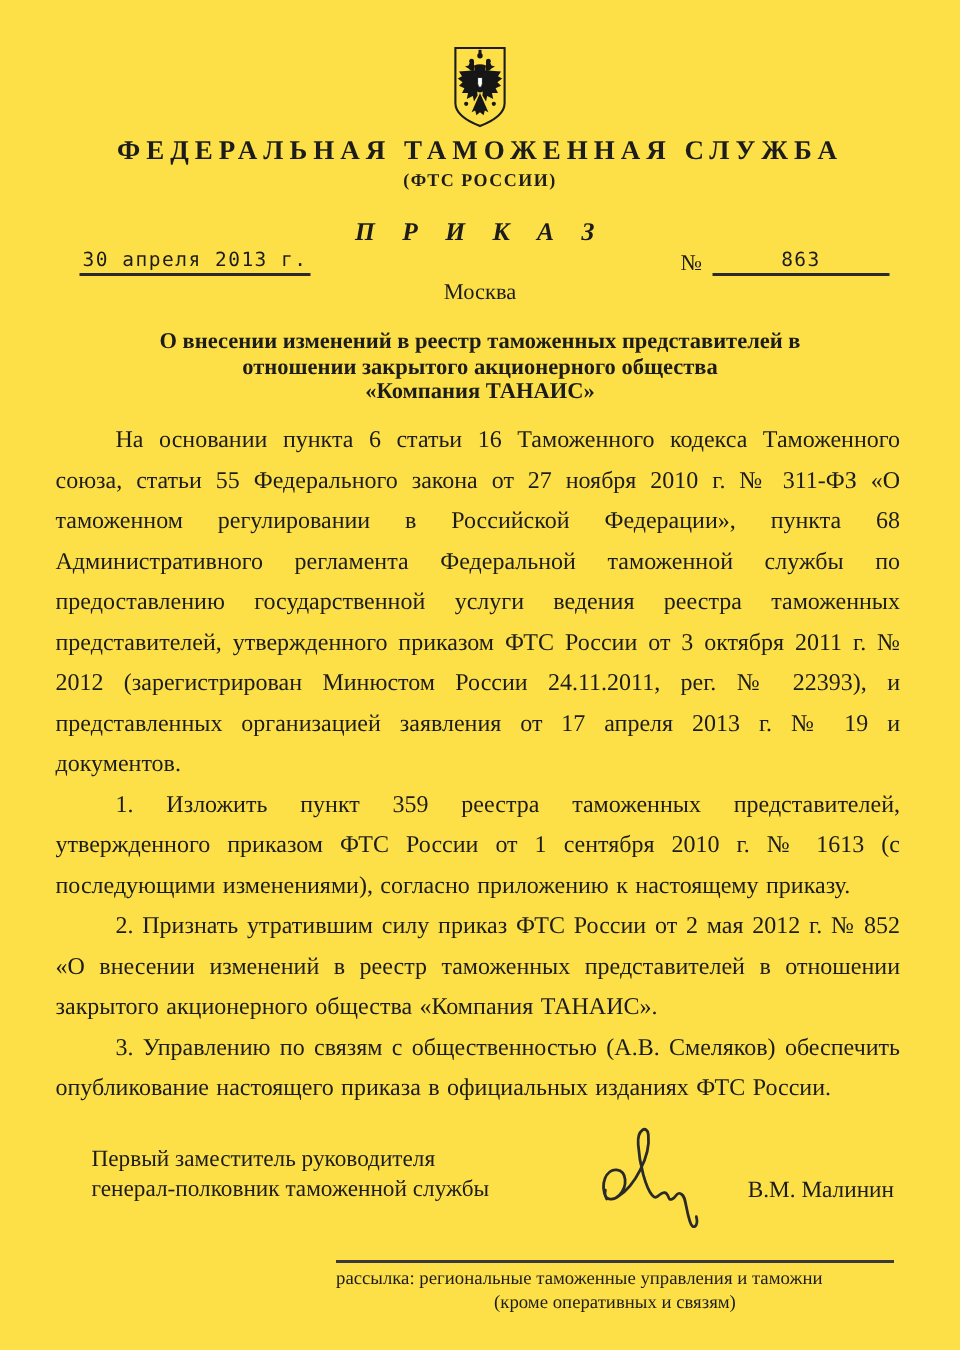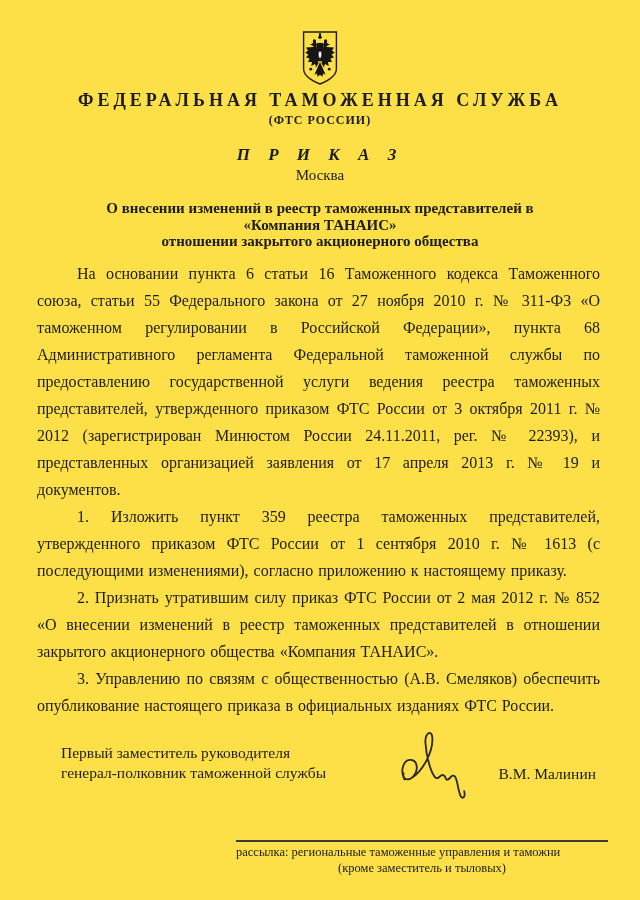--- a/index.html
+++ b/index.html
@@ -52,21 +52,21 @@
   .body-text { margin: 0 40px 0 37px; font-size: 16px; line-height: 27px; }
   .body-text p { margin: 0; text-align: justify; word-spacing: 0.06em; }
   .body-text p.indent { text-indent: 40px; }
   .body-text p.first { margin-top: 10px; }
   .order-word { text-align: left !important; text-indent: 0 !important; }
   .sig-block { position: relative; margin: 24px 40px 0 61px; height: 90px; }
   .sig-left { font-size: 15.5px; line-height: 20px; }
   .sig-script { position: absolute; left: 335px; top: -16px; }
   .sig-name { position: absolute; right: 4px; top: 22px; font-size: 15.5px; }
   .footer {
-    position: absolute; left: 236px; top: 840px; width: 372px;
+    position: absolute; left: 224px; top: 840px; width: 372px;
     font-size: 12.5px; line-height: 16px;
     border-top: 2px solid #3a3a3a; padding-top: 2px;
   }
   .footer-l2 { text-align: center; }
 </style>
 </head>
 <body>
 
 <div class="page">
 
@@ -89,27 +89,34 @@
         <circle cx="73" cy="98" r="3.5"></circle>
         <path d="M46 54 h8 v10 q0 5 -4 7 q-4 -2 -4 -7 z" fill="#ffffff" stroke="#161616" stroke-width="1.5"></path>
       </g>
     </svg>
   </div>
 
   <div class="org-name">ФЕДЕРАЛЬНАЯ ТАМОЖЕННАЯ СЛУЖБА</div>
   <div class="org-short">(ФТС РОССИИ)</div>
   <div class="doc-type">П Р И К А З</div>
 
+  <div class="date-row">
+    <span class="date-field">30 апреля 2013 г.</span>
+    <span class="num-group">
+      <span class="num-sign">№</span>
+      <span class="num-field">863</span>
+    </span>
+  </div>
 
   <div class="city">Москва</div>
 
   <div class="doc-title">
     <div>О внесении изменений в реестр таможенных представителей в</div>
+    <div>отношении закрытого акционерного общества</div>
     <div>«Компания ТАНАИС»</div>
-    <div>отношении закрытого акционерного общества</div>
   </div>
 
   <div class="body-text">
     <p class="indent first">На основании пункта 6 статьи 16 Таможенного кодекса Таможенного союза, статьи 55 Федерального закона от 27 ноября 2010 г. № 311-ФЗ «О таможенном регулировании в Российской Федерации», пункта 68 Административного регламента Федеральной таможенной службы по предоставлению государственной услуги ведения реестра таможенных представителей, утвержденного приказом ФТС России от 3 октября 2011 г. № 2012 (зарегистрирован Минюстом России 24.11.2011, рег. № 22393), и представленных организацией заявления от 17 апреля 2013 г. № 19 и документов.</p>
     <p class="indent">1. Изложить пункт 359 реестра таможенных представителей, утвержденного приказом ФТС России от 1 сентября 2010 г. № 1613 (с последующими изменениями), согласно приложению к настоящему приказу.</p>
     <p class="indent">2. Признать утратившим силу приказ ФТС России от 2 мая 2012 г. № 852 «О внесении изменений в реестр таможенных представителей в отношении закрытого акционерного общества «Компания ТАНАИС».</p>
     <p class="indent">3. Управлению по связям с общественностью (А.В. Смеляков) обеспечить опубликование настоящего приказа в официальных изданиях ФТС России.</p>
   </div>
 
   <div class="sig-block">
@@ -120,16 +127,16 @@
     <div class="sig-script">
       <svg viewBox="0 0 95 90" width="80" height="76" aria-hidden="true">
         <path d="M10 62 C4 50 10 38 18 39 C26 40 27 52 20 59 C15 64 7 63 9 55 M19 60 C32 52 45 28 43 11 C42 3 34 7 35 19 C36 35 41 53 46 59 C50 64 52 56 56 57 C60 58 58 64 62 62 C66 60 65 56 69 58 C73 60 72 68 76 80 C78 87 83 84 81 76" fill="none" stroke="#2a2a2a" stroke-width="2.2" stroke-linecap="round"></path>
       </svg>
     </div>
     <div class="sig-name">В.М. Малинин</div>
   </div>
 
   <div class="footer">
     <div>рассылка: региональные таможенные управления и таможни</div>
-    <div class="footer-l2">(кроме заместитель и тыловых)</div>
+    <div class="footer-l2">(кроме оперативных и связям)</div>
   </div>
 
 </div>
 
 </body></html>

